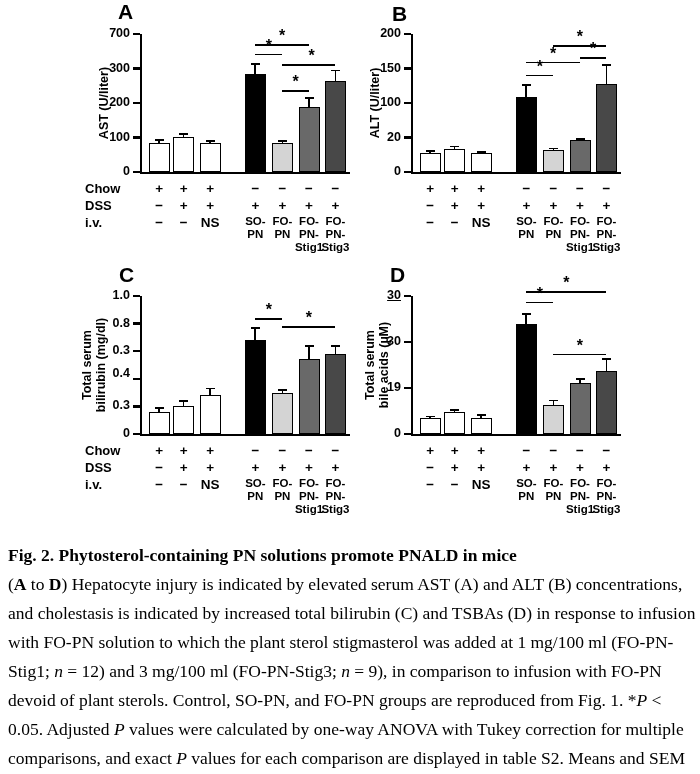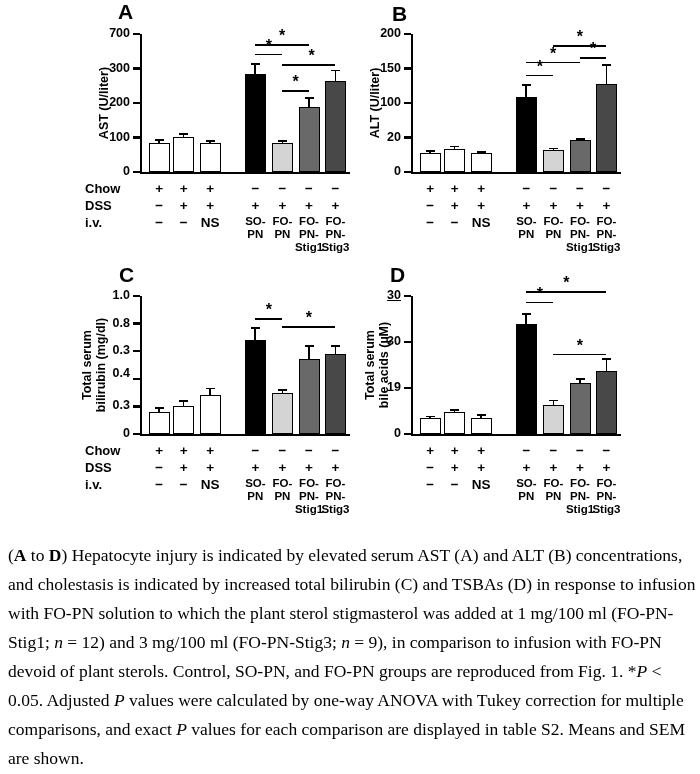--- a/index.html
+++ b/index.html
@@ -310,15 +310,16 @@
 PN</div>
       <div class="sym" style="left: 558.024px; top: 477px; width: 44px; font-size: 11.5px;">FO-
 PN-
 Stig1</div>
       <div class="sym" style="left: 584.44px; top: 477px; width: 44px; font-size: 11.5px;">FO-
 PN-
 Stig3</div>
     </section>
 
   <div class="caption">
+    <p class="cap-title">Fig. 2. Phytosterol-containing PN solutions promote PNALD in mice</p>
     <p class="cap-body"><span>(</span><span class="b">A</span><span> to </span><span class="b">D</span><span>) Hepatocyte injury is indicated by elevated serum AST (A) and ALT (B) concentrations, and cholestasis is indicated by increased total bilirubin (C) and TSBAs (D) in response to infusion with FO-PN solution to which the plant sterol stigmasterol was added at 1 mg/100 ml (FO-PN-Stig1; </span><span class="i">n</span><span> = 12) and 3 mg/100 ml (FO-PN-Stig3; </span><span class="i">n</span><span> = 9), in comparison to infusion with FO-PN devoid of plant sterols. Control, SO-PN, and FO-PN groups are reproduced from Fig. 1. *</span><span class="i">P</span><span> &lt; 0.05. Adjusted </span><span class="i">P</span><span> values were calculated by one-way ANOVA with Tukey correction for multiple comparisons, and exact </span><span class="i">P</span><span> values for each comparison are displayed in table S2. Means and SEM are shown.</span></p>
   </div>
 </div>
 
 </body></html>

